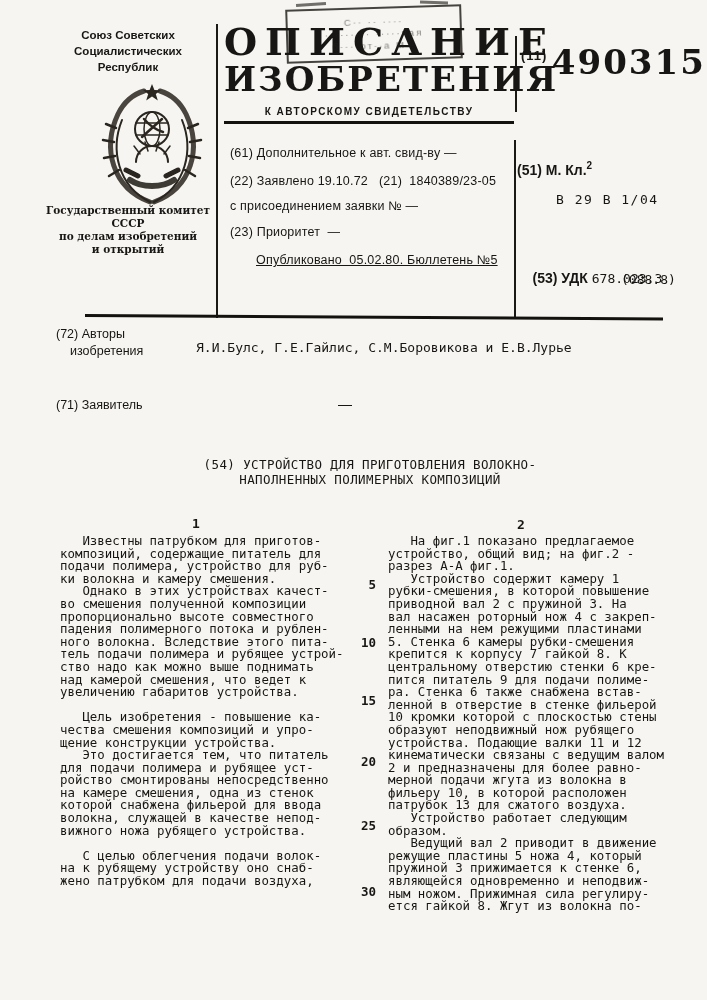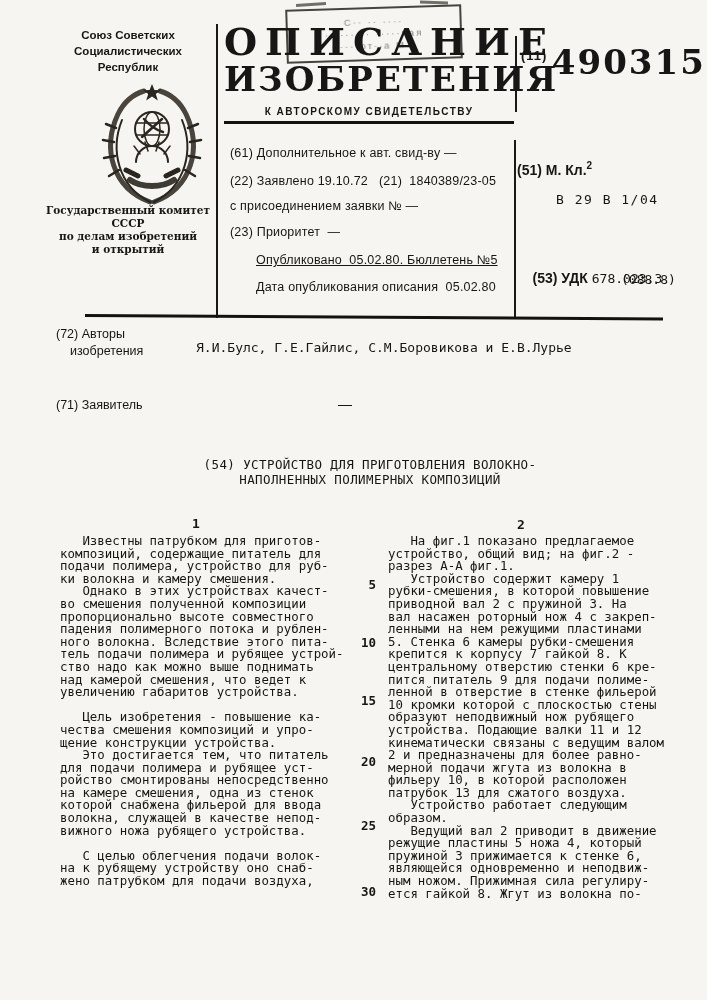--- a/index.html
+++ b/index.html
@@ -143,21 +143,20 @@
   <div class="abs docnum">
     <span class="prefix">(11)</span>
     <span class="num">490315</span>
   </div>
 
   <div class="brow" id="brow0">(61) Дополнительное к авт. свид-ву —</div>
   <div class="brow" id="brow1">(22) Заявлено 19.10.72   (21)  1840389/23-05</div>
   <div class="brow" id="brow2">с присоединением заявки № —</div>
   <div class="brow" id="brow3">(23) Приоритет  —</div>
   <div class="brow" id="brow4">Опубликовано  05.02.80. Бюллетень №5</div>
-  <div class="brow" id="brow5">Дата опубликования описания  05.02.80</div>
 
   <div class="abs class-label">
     <span>(51) М. Кл.</span><sup>2</sup>
   </div>
   <div class="abs class-value">В 29 В 1/04</div>
   <div class="abs udc-label">
     <span>(53) УДК </span><span class="udc-value">678.023.3</span>
   </div>
   <div class="abs udc-value2">(088.8)</div>
 
@@ -213,20 +212,21 @@
       <div class="line">разрез А-А фиг.1.</div>
       <div class="line">   Устройство содержит камеру 1</div>
       <div class="line">рубки-смешения, в которой повышение</div>
       <div class="line">приводной вал 2 с пружиной 3. На</div>
       <div class="line">вал насажен роторный нож 4 с закреп-</div>
       <div class="line">ленными на нем режущими пластинами</div>
       <div class="line">5. Стенка 6 камеры рубки-смешения</div>
       <div class="line">крепится к корпусу 7 гайкой 8. К</div>
       <div class="line">центральному отверстию стенки 6 кре-</div>
       <div class="line">пится питатель 9 для подачи полиме-</div>
+      <div class="line">ра. Стенка 6 также снабжена встав-</div>
       <div class="line">ленной в отверстие в стенке фильерой</div>
       <div class="line">10 кромки которой с плоскостью стены</div>
       <div class="line">образуют неподвижный нож рубящего</div>
       <div class="line">устройства. Подающие валки 11 и 12</div>
       <div class="line">кинематически связаны с ведущим валом</div>
       <div class="line">2 и предназначены для более равно-</div>
       <div class="line">мерной подачи жгута из волокна в</div>
       <div class="line">фильеру 10, в которой расположен</div>
       <div class="line">патрубок 13 для сжатого воздуха.</div>
       <div class="line">   Устройство работает следующим</div>

